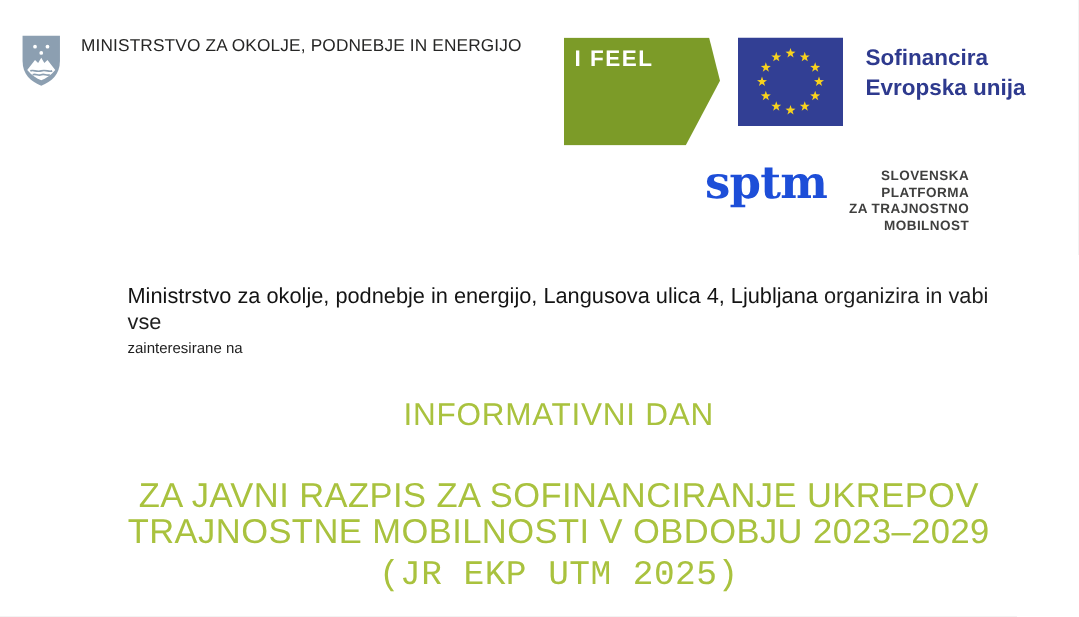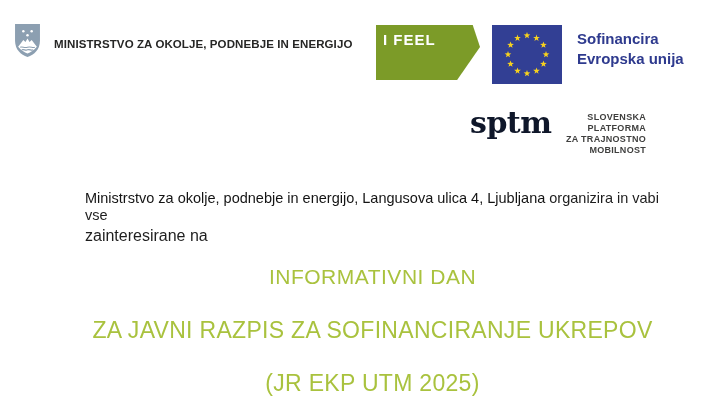--- a/index.html
+++ b/index.html
@@ -22,32 +22,32 @@
   }
   .ministry-text { position: absolute; left: 54px; top: 24px; }
   .ministry-line1 {
     font-size: 11.5px;
     letter-spacing: 0.2px;
     color: #3e3e3d;
     line-height: 13px;
   }
   .ministry-line2 {
     font-size: 11.5px;
-    font-weight: bold;
+    font-weight: normal;
     letter-spacing: 0.1px;
     color: #262625;
     line-height: 13px;
-    margin-top: 14px;
+    margin-top: 1px;
   }
 
   
   .ifs-logo {
     position: absolute;
     left: 376px; top: 25px;
-    width: 104px; height: 55px;
+    width: 104px; height: 72px;
     background: #7c9b28;
     clip-path: polygon(0 0, 93% 0, 100% 40%, 78% 100%, 0 100%);
     color: #ffffff;
     padding: 8px 0 0 7px;
   }
   .ifs-line1 {
     font-size: 15px; font-weight: bold;
     letter-spacing: 1px; line-height: 13px;
   }
   .ifs-line2 {
@@ -72,21 +72,21 @@
   }
 
   
   .sptm-wordmark {
     position: absolute;
     left: 470px; top: 106px;
     font-family: "DejaVu Serif", serif;
     font-weight: bold;
     font-size: 30px;
     letter-spacing: -0.5px;
-    color: #0f172a;
+    color: #1d4ed8;
     line-height: 34px;
   }
   .sptm-caption {
     position: absolute;
     left: 566px; top: 112px;
     font-size: 9px;
     font-weight: 700;
     letter-spacing: 0.3px;
     color: #3f3f3e;
     line-height: 11px;
@@ -99,21 +99,21 @@
     left: 85px; top: 190px;
     width: 578px;
     font-size: 14.5px;
     color: #1e1e1e;
     line-height: 17px;
   }
   .intro .b { font-weight: normal; color: #141414; margin-top: 24px; }
   .intro-line2 {
     position: absolute;
     left: 85px; top: 227px;
-    font-size: 16px;
+    font-size: 10px;
     color: #1e1e1e;
   }
 
   
   .event-title {
     position: absolute;
     left: 26px; top: 265px;
     width: 693px;
     text-align: center;
     font-size: 21px;
@@ -124,21 +124,21 @@
     position: absolute;
     left: 26px;
     width: 693px;
     text-align: center;
     font-size: 23px;
     color: #a9c23e;
     letter-spacing: 0.3px;
   }
   .sub1 { top: 317px; }
   .sub2 { top: 341px; }
-  .sub3 { top: 370px; }
+  .sub3 { top: 370px; font-family: Liberation Mono, monospace; }
 </style>
 </head>
 <body>
 
 <div class="page">
 
   <svg class="coat-of-arms" viewBox="0 0 26 34" xmlns="http://www.w3.org/2000/svg">
     <path d="M1,1 H25 V17 C25,26 19.5,30.5 13,33 C6.5,30.5 1,26 1,17 Z" fill="#8c9fb1"></path>
     <circle cx="9" cy="8" r="1.2" fill="#ffffff"></circle>
     <circle cx="17" cy="8" r="1.2" fill="#ffffff"></circle>
@@ -184,15 +184,16 @@
     <div>PLATFORMA</div>
     <div>ZA TRAJNOSTNO</div>
     <div>MOBILNOST</div>
   </div>
 
   <div class="intro"><span class="b">Ministrstvo za okolje, podnebje in energijo, Langusova ulica 4, Ljubljana</span><span> organizira in vabi vse</span></div>
   <div class="intro-line2">zainteresirane na</div>
 
   <div class="event-title">INFORMATIVNI DAN</div>
   <div class="event-subtitle sub1">ZA JAVNI RAZPIS ZA SOFINANCIRANJE UKREPOV</div>
+  <div class="event-subtitle sub2">TRAJNOSTNE MOBILNOSTI V OBDOBJU 2023–2029</div>
   <div class="event-subtitle sub3">(JR EKP UTM 2025)</div>
 
 </div>
 
 </body></html>

